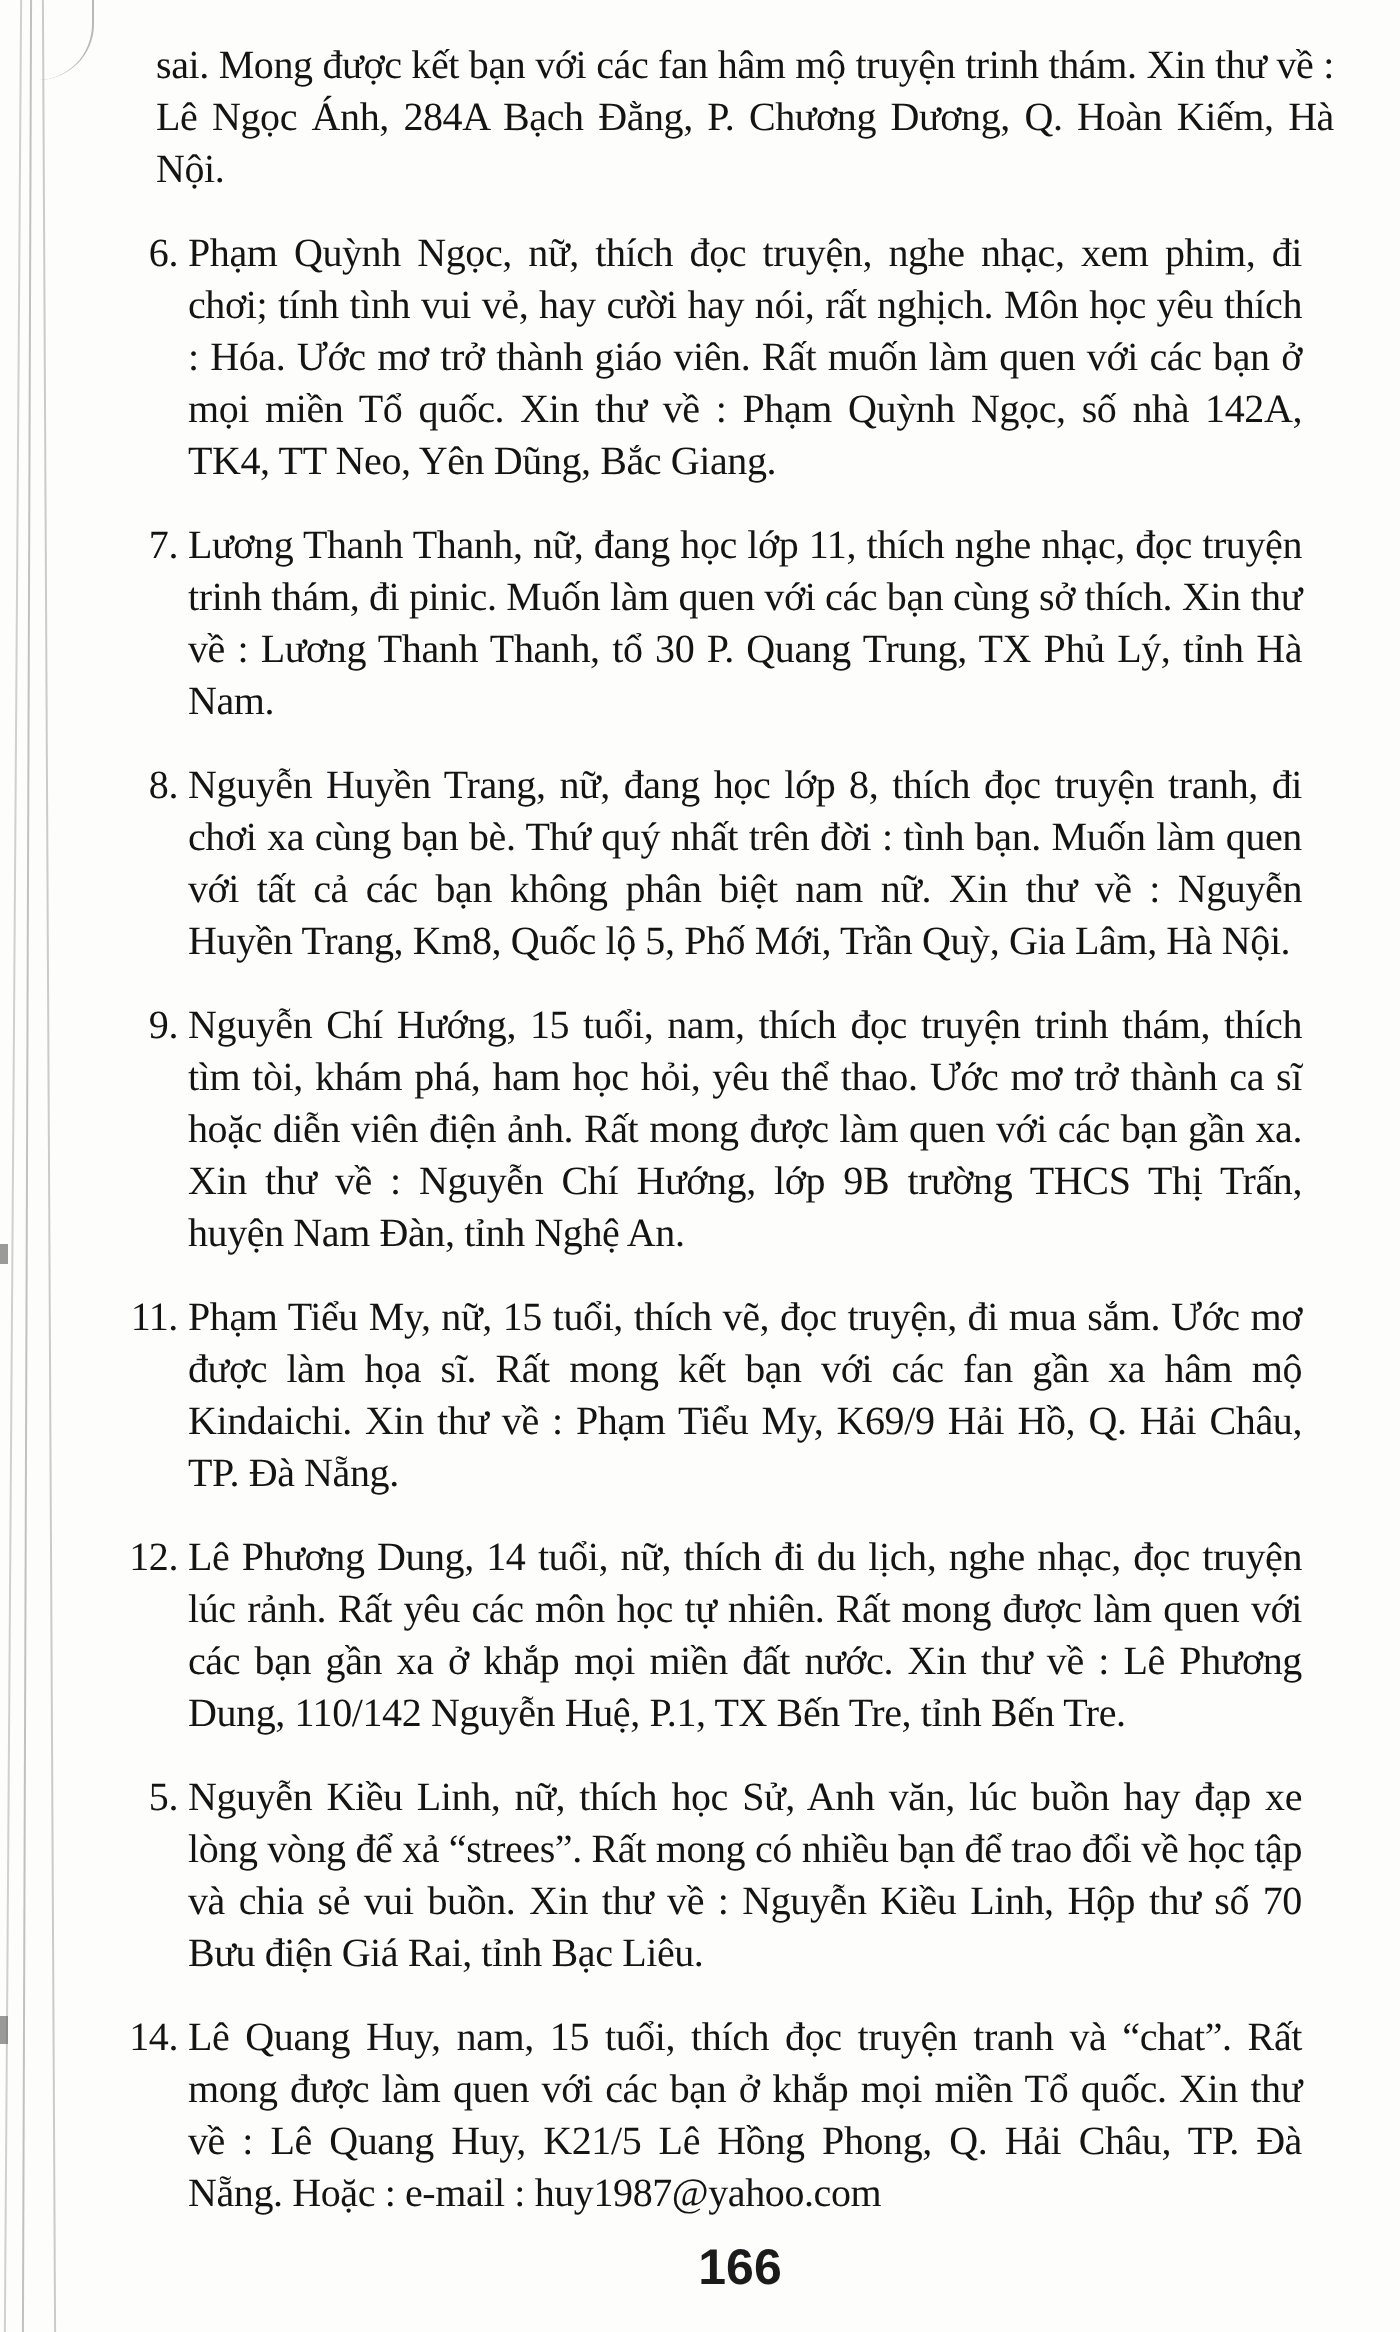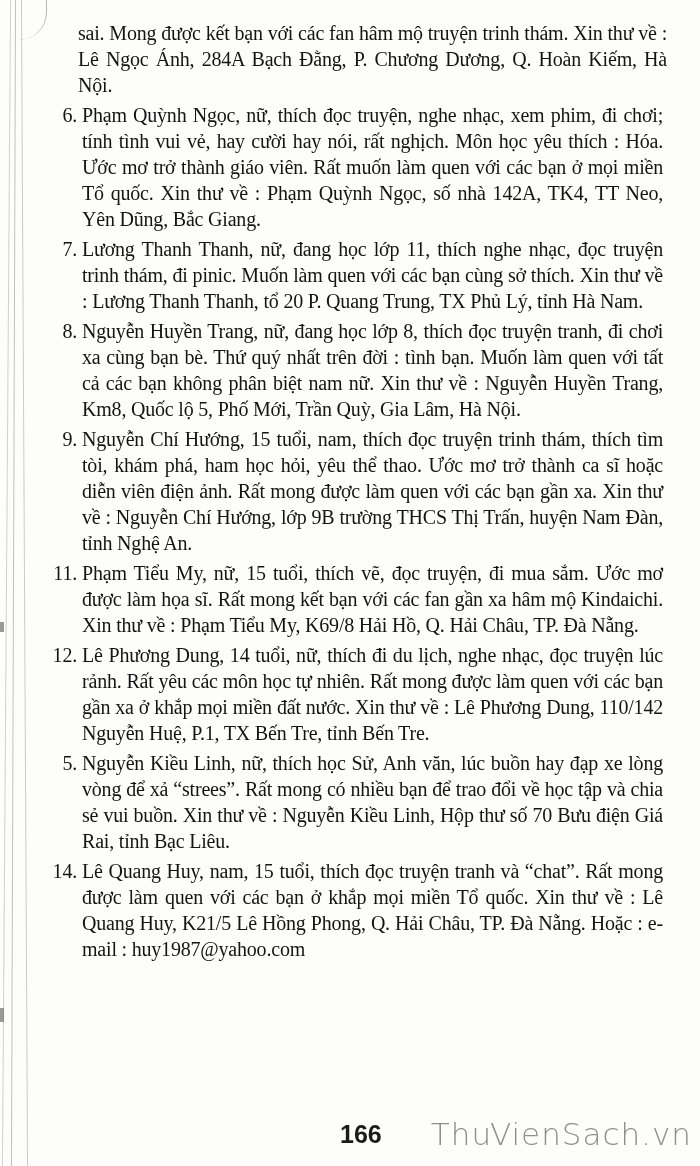--- a/index.html
+++ b/index.html
@@ -57,37 +57,38 @@
     font-size: 20px;
     line-height: 26px;
     text-align: justify;
     letter-spacing: -0.2px;
   }
   .intro {
     margin: 0 0 0 33px;
     text-indent: 0;
   }
   .entry {
-    margin: 4px;
+    margin: 16px;
     padding-left: 33px;
     text-indent: -33px;
     font-family: Liberation Serif, serif;
   }
   .entry .num {
     display: inline-block;
     width: 28px;
     margin-right: 5px;
     text-align: right;
     text-indent: 0;
   }
   .footer-pagenum {
     position: absolute;
     left: 340px;
     top: 1120px;
     width: 60px;
+    text-align: center;
     font-family: "Liberation Sans", sans-serif;
     font-weight: bold;
     font-size: 25px;
     color: #1b1b1b;
   }
   .footer-watermark {
     position: absolute;
     right: 8px;
     top: 1116px;
     font-family: "DejaVu Sans", sans-serif;
@@ -108,35 +109,34 @@
   <div class="scan-line l3"></div>
   <div class="scan-dash d1"></div>
   <div class="scan-dash d2"></div>
 
   <div class="content">
 
     <p class="intro">sai. Mong được kết bạn với các fan hâm mộ truyện trinh thám. Xin thư về : Lê Ngọc Ánh, 284A Bạch Đằng, P. Chương Dương, Q. Hoàn Kiếm, Hà Nội.</p>
 
     <div class="entry"><span class="num">6.</span><span class="txt">Phạm Quỳnh Ngọc, nữ, thích đọc truyện, nghe nhạc, xem phim, đi chơi; tính tình vui vẻ, hay cười hay nói, rất nghịch. Môn học yêu thích : Hóa. Ước mơ trở thành giáo viên. Rất muốn làm quen với các bạn ở mọi miền Tổ quốc. Xin thư về : Phạm Quỳnh Ngọc, số nhà 142A, TK4, TT Neo, Yên Dũng, Bắc Giang.</span></div>
 
-    <div class="entry"><span class="num">7.</span><span class="txt">Lương Thanh Thanh, nữ, đang học lớp 11, thích nghe nhạc, đọc truyện trinh thám, đi pinic. Muốn làm quen với các bạn cùng sở thích. Xin thư về : Lương Thanh Thanh, tổ 20 P. Quang Trung, TX Phủ Lý, tỉnh Hà Nam.</span></div>
+    <div class="entry"><span class="num">7.</span><span class="txt">Lương Thanh Thanh, nữ, đang học lớp 11, thích nghe nhạc, đọc truyện trinh thám, đi pinic. Muốn làm quen với các bạn cùng sở thích. Xin thư về : Lương Thanh Thanh, tổ 30 P. Quang Trung, TX Phủ Lý, tỉnh Hà Nam.</span></div>
 
     <div class="entry"><span class="num">8.</span><span class="txt">Nguyễn Huyền Trang, nữ, đang học lớp 8, thích đọc truyện tranh, đi chơi xa cùng bạn bè. Thứ quý nhất trên đời : tình bạn. Muốn làm quen với tất cả các bạn không phân biệt nam nữ. Xin thư về : Nguyễn Huyền Trang, Km8, Quốc lộ 5, Phố Mới, Trần Quỳ, Gia Lâm, Hà Nội.</span></div>
 
     <div class="entry"><span class="num">9.</span><span class="txt">Nguyễn Chí Hướng, 15 tuổi, nam, thích đọc truyện trinh thám, thích tìm tòi, khám phá, ham học hỏi, yêu thể thao. Ước mơ trở thành ca sĩ hoặc diễn viên điện ảnh. Rất mong được làm quen với các bạn gần xa. Xin thư về : Nguyễn Chí Hướng, lớp 9B trường THCS Thị Trấn, huyện Nam Đàn, tỉnh Nghệ An.</span></div>
 
 
-    <div class="entry"><span class="num">11.</span><span class="txt">Phạm Tiểu My, nữ, 15 tuổi, thích vẽ, đọc truyện, đi mua sắm. Ước mơ được làm họa sĩ. Rất mong kết bạn với các fan gần xa hâm mộ Kindaichi. Xin thư về : Phạm Tiểu My, K69/8 Hải Hồ, Q. Hải Châu, TP. Đà Nẵng.</span></div>
+    <div class="entry"><span class="num">11.</span><span class="txt">Phạm Tiểu My, nữ, 15 tuổi, thích vẽ, đọc truyện, đi mua sắm. Ước mơ được làm họa sĩ. Rất mong kết bạn với các fan gần xa hâm mộ Kindaichi. Xin thư về : Phạm Tiểu My, K69/9 Hải Hồ, Q. Hải Châu, TP. Đà Nẵng.</span></div>
 
     <div class="entry"><span class="num">12.</span><span class="txt">Lê Phương Dung, 14 tuổi, nữ, thích đi du lịch, nghe nhạc, đọc truyện lúc rảnh. Rất yêu các môn học tự nhiên. Rất mong được làm quen với các bạn gần xa ở khắp mọi miền đất nước. Xin thư về : Lê Phương Dung, 110/142 Nguyễn Huệ, P.1, TX Bến Tre, tỉnh Bến Tre.</span></div>
 
     <div class="entry"><span class="num">5.</span><span class="txt">Nguyễn Kiều Linh, nữ, thích học Sử, Anh văn, lúc buồn hay đạp xe lòng vòng để xả “strees”. Rất mong có nhiều bạn để trao đổi về học tập và chia sẻ vui buồn. Xin thư về : Nguyễn Kiều Linh, Hộp thư số 70 Bưu điện Giá Rai, tỉnh Bạc Liêu.</span></div>
 
     <div class="entry"><span class="num">14.</span><span class="txt">Lê Quang Huy, nam, 15 tuổi, thích đọc truyện tranh và “chat”. Rất mong được làm quen với các bạn ở khắp mọi miền Tổ quốc. Xin thư về : Lê Quang Huy, K21/5 Lê Hồng Phong, Q. Hải Châu, TP. Đà Nẵng. Hoặc : e-mail : huy1987@yahoo.com</span></div>
 
 
   </div>
 
   <div class="footer-pagenum">166</div>
 
-  <div class="footer-watermark">ThuVienSach.vn</div>
 
 </div>
 
 </body></html>

